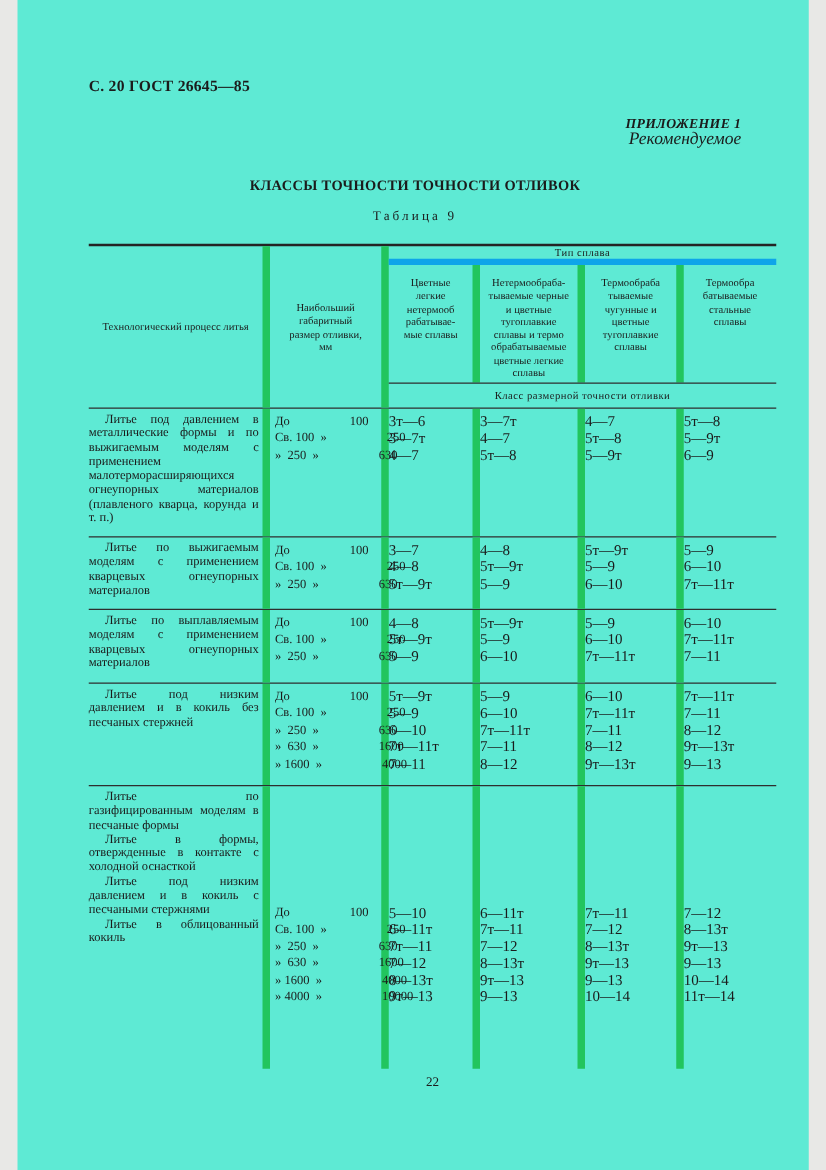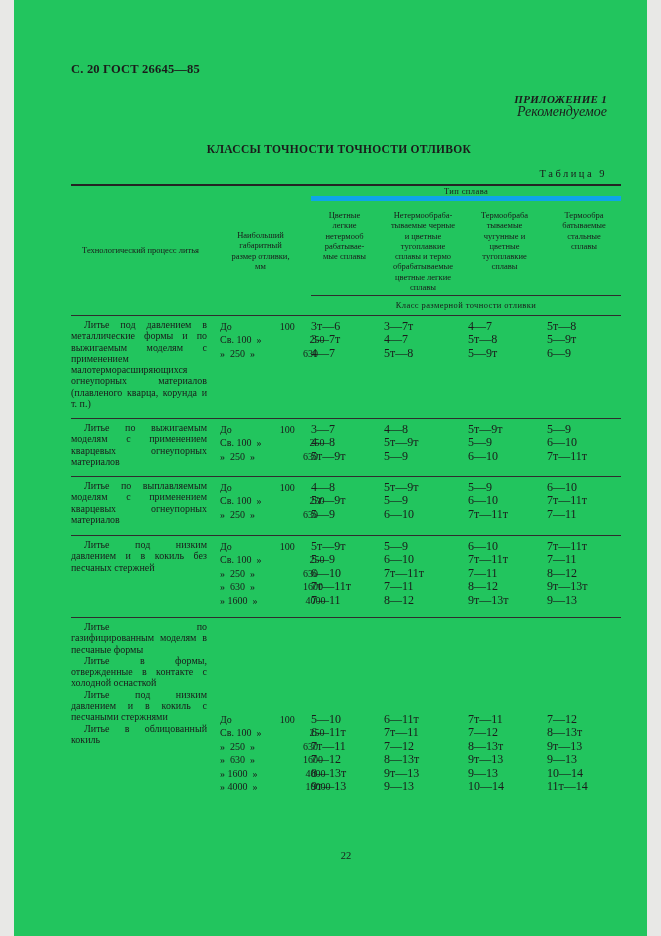--- a/index.html
+++ b/index.html
@@ -2,24 +2,24 @@
 <html><head>
 <meta charset="utf-8">
 <style>
   * { box-sizing: border-box; }
   html, body { margin: 0; padding: 0; background: #e8e8e6; }
   .page {
     position: relative;
     width: 633px;
     height: 936px;
     margin: 0 auto;
-    background: #22c55e;
+    background: #5eead4;
     color: #1b1b1b;
     font-family: "Liberation Serif", "DejaVu Serif", serif;
-    padding: 62px 40px 0 57px;
+    padding: 62px 54px 0 57px;
     overflow: hidden;
   }
   .doc-header {
     font-size: 12.5px;
     font-weight: bold;
     letter-spacing: 0.2px;
   }
   .annex-block {
     text-align: right;
     margin-top: 16px;
@@ -36,25 +36,25 @@
     font-size: 14px;
   }
   .page-title {
     text-align: center;
     font-weight: bold;
     font-size: 11.5px;
     margin-top: 25px;
     letter-spacing: 0.3px;
   }
   .table-caption {
-    text-align: right;
+    text-align: center;
     font-size: 10.5px;
     letter-spacing: 2.5px;
     margin-top: 13px;
-    margin-bottom: 5px;
+    margin-bottom: 16px;
   }
   
   .gtable { width: 550px; }
   .grid {
     display: grid;
     grid-template-columns: 145px 95px 73px 84px 79px 74px;
   }
   .ghead {
     border-top: 2px solid #242424;
     border-bottom: 1px solid #2e2e2e;

